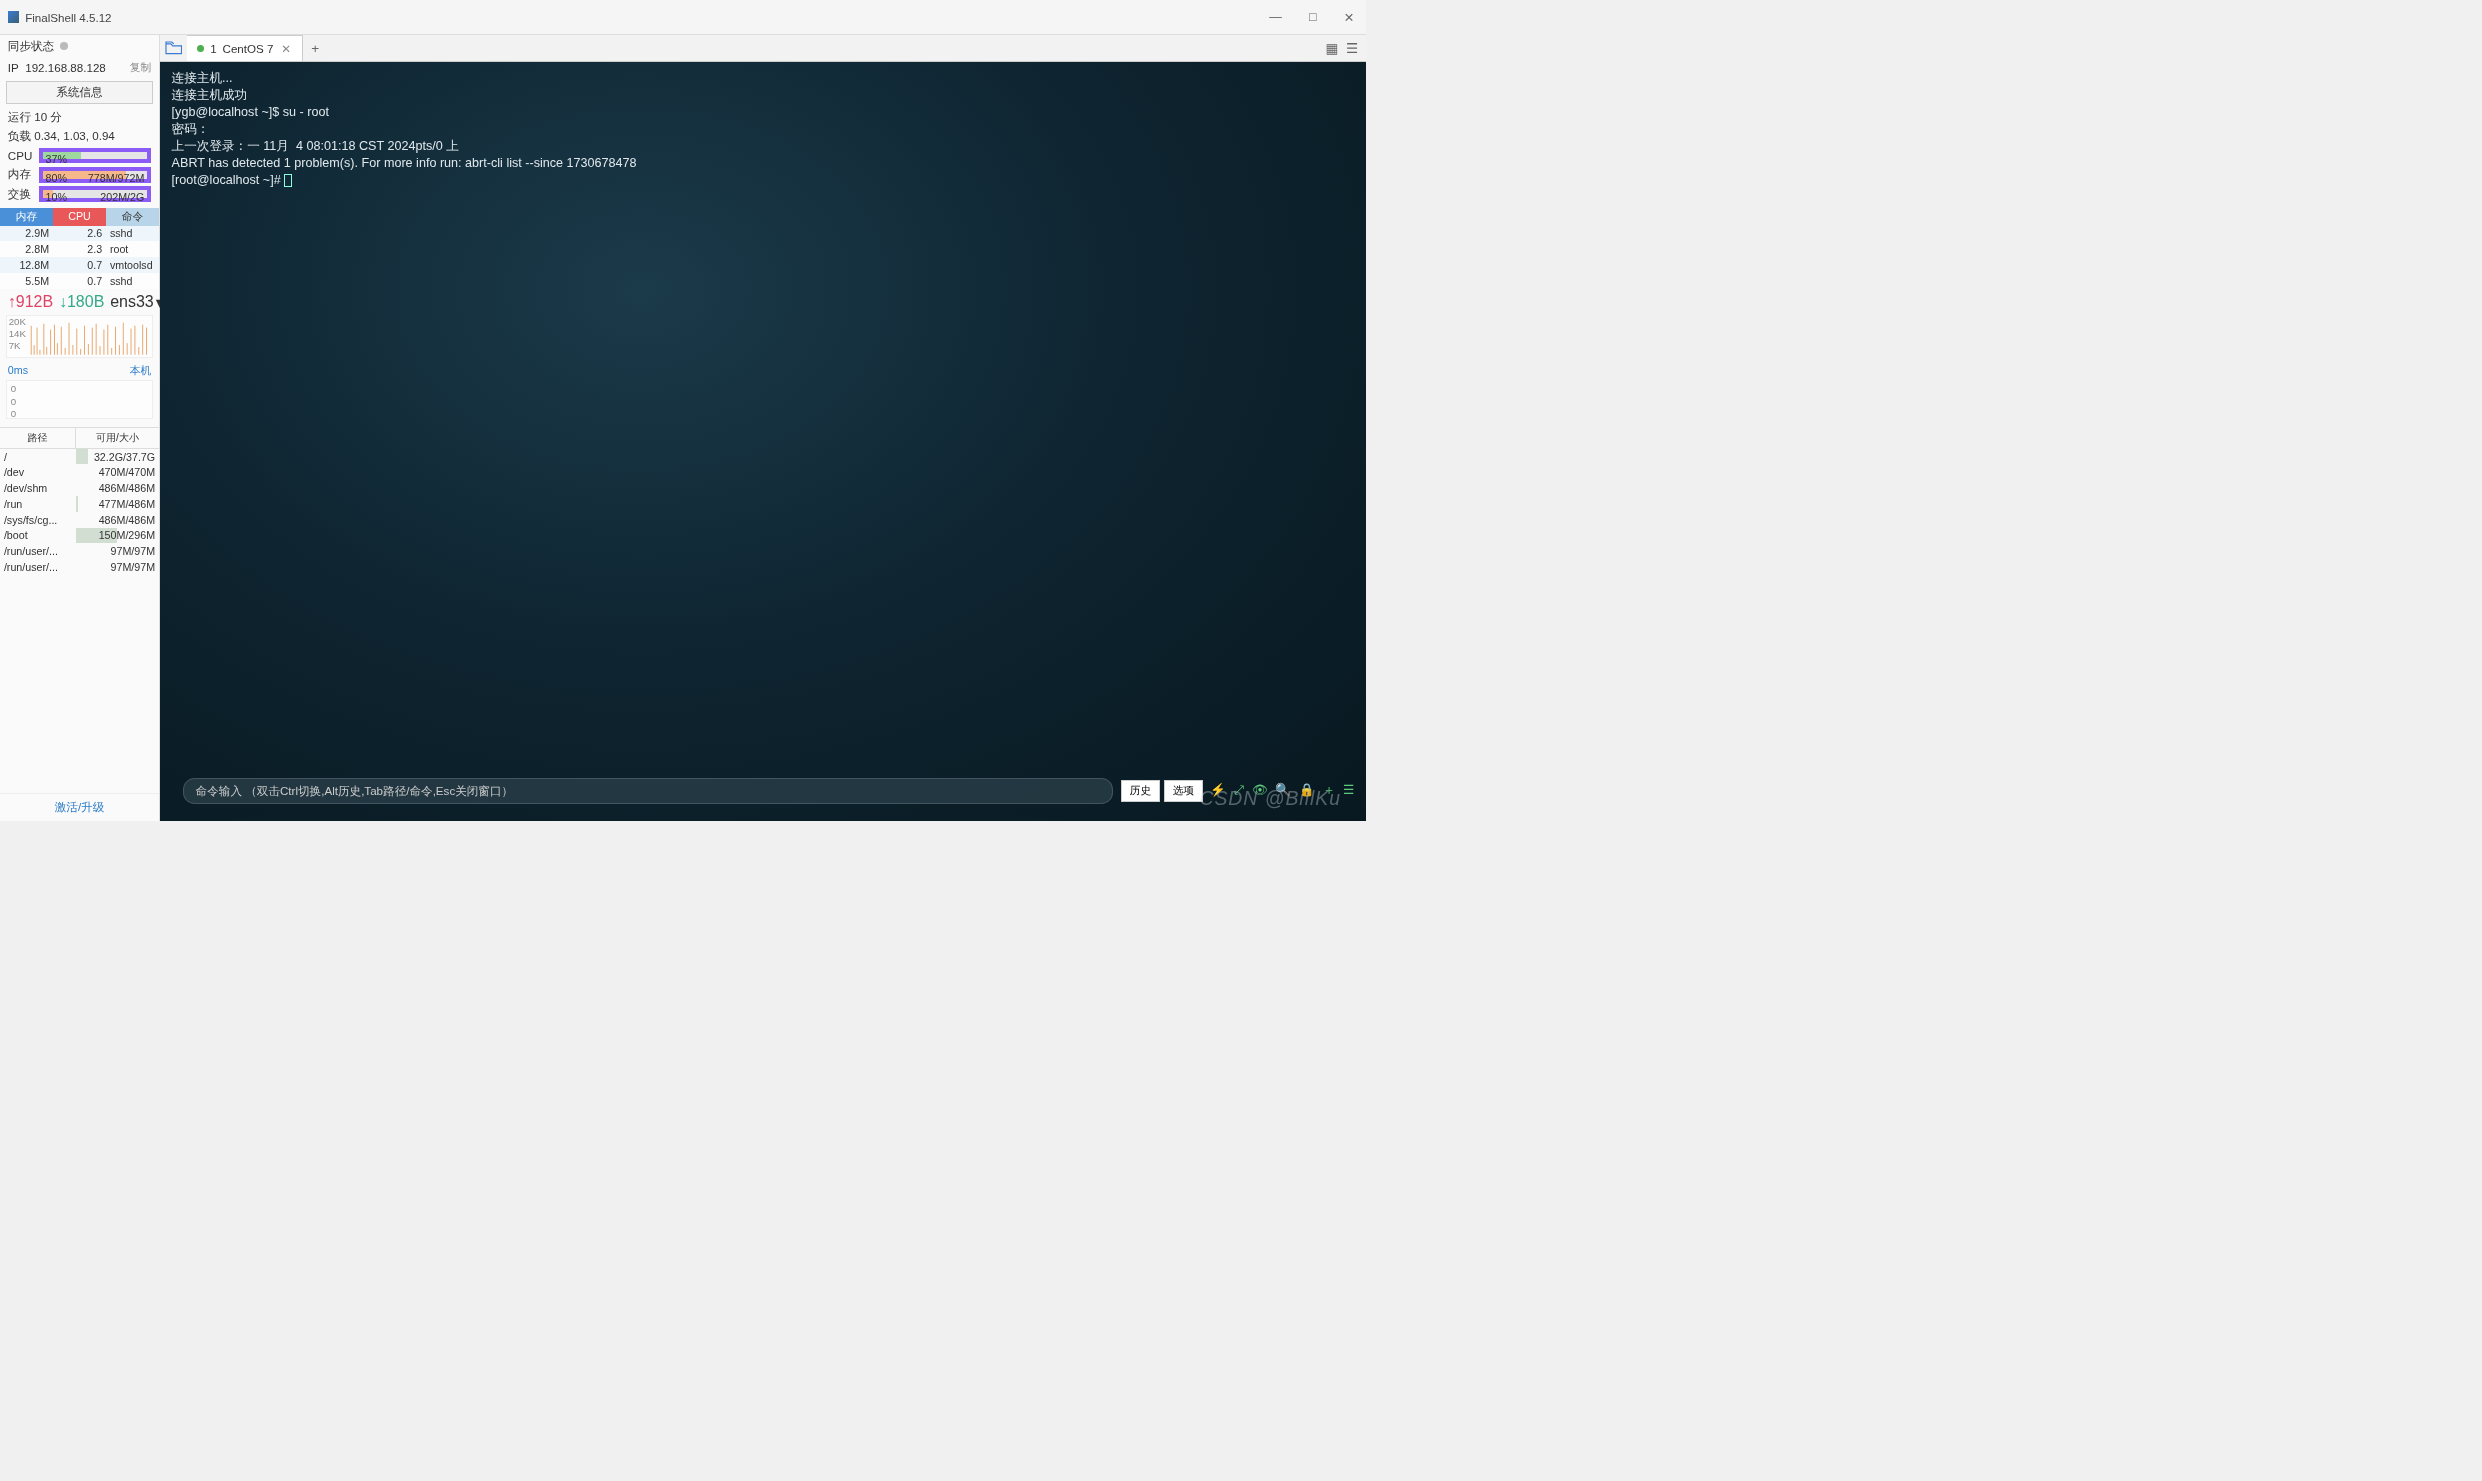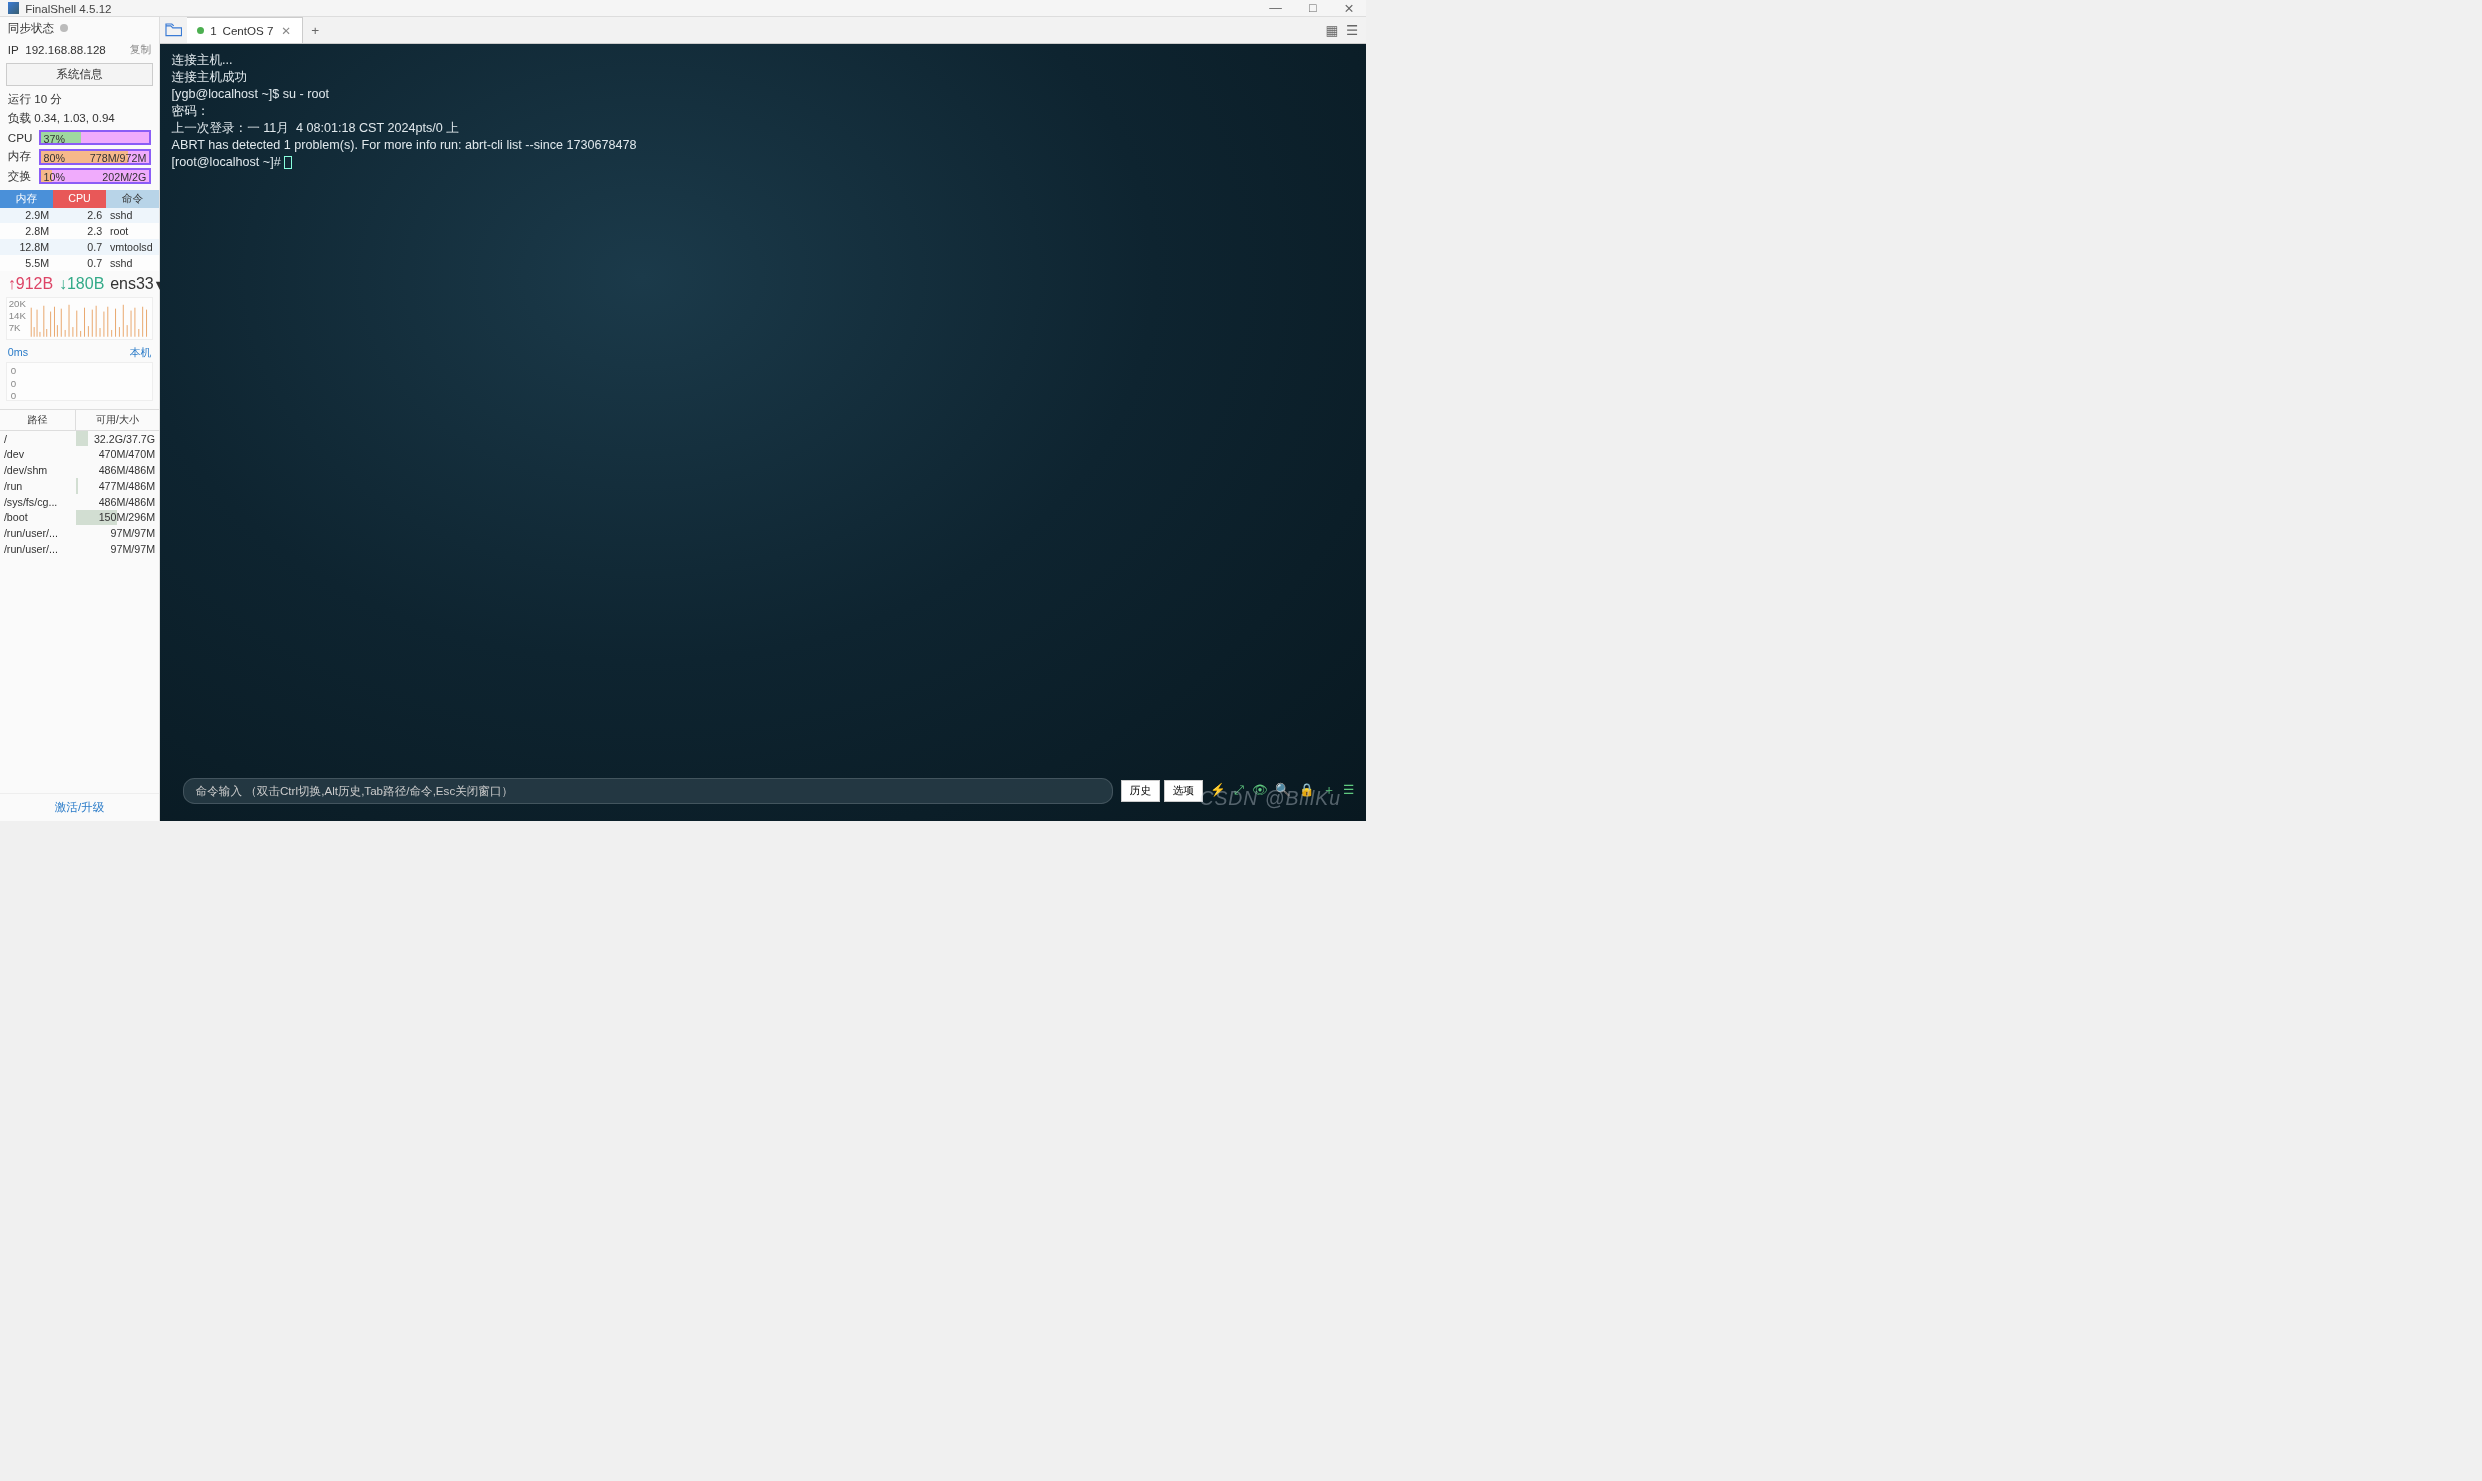--- a/index.html
+++ b/index.html
@@ -1,36 +1,36 @@
 <!DOCTYPE html>
 <html><head>
 <meta charset="utf-8">
 <style>
 * { margin: 0; padding: 0; box-sizing: border-box; font-family: "Microsoft YaHei", "Segoe UI", Arial, sans-serif; }
 body { background: #f0f0f0; font-size: 11.6px; color: #333; overflow: hidden; }
 .window { width: 1366px; height: 821px; background: #fff; display: flex; flex-direction: column; position: relative; }
-.titlebar { height: 17px; background: #f5f5f5; display: flex; align-items: center; padding: 0 7.8px; border-bottom: 1px solid #ddd; }
+.titlebar { height: 35px; background: #f5f5f5; display: flex; align-items: center; padding: 0 7.8px; border-bottom: 1px solid #ddd; }
 .titlebar .icon-app { width: 11.6px; height: 11.6px; background: linear-gradient(135deg,#3a7bd5,#3a6073); margin-right: 5.8px; }
 .titlebar .title { font-size: 11.6px; color: #444; }
 .titlebar .win-controls { margin-left: auto; display: flex; gap: 19.4px; color: #666; font-size: 12.6px; }
 .titlebar .win-controls span { cursor: pointer; padding: 0 3.9px; }
 
 .main { flex: 1; display: flex; overflow: hidden; }
 
 
 .sidebar { width: 160px; background: #fafafa; border-right: 1px solid #ddd; display: flex; flex-direction: column; font-size: 11.6px; }
 .sync { padding: 3.9px 7.8px; display: flex; align-items: center; gap: 5.8px; }
 .sync .dot { width: 7.8px; height: 7.8px; border-radius: 50%; background: #bbb; }
 .iprow { padding: 2.9px 7.8px; display: flex; justify-content: space-between; color: #333; }
 .iprow .copy { color: #888; font-size: 10.7px; cursor: pointer; }
 .sysbtn { margin: 3.9px 5.8px; padding: 2.9px 0; text-align: center; background: #f4f4f4; border: 1px solid #ccc; cursor: pointer; }
 .info-line { padding: 1.9px 7.8px; color: #333; }
 .meter-row { display: flex; align-items: center; padding: 1.9px 7.8px; gap: 3.9px; height: 19.4px; }
 .meter-row .lbl { width: 27px; }
-.meter-row .bar { flex: 1; height: 15.5px; background: #f0abfc; position: relative; border: 2px solid #8b5cf6; }
+.meter-row .bar { flex: 1; height: 15.5px; background: #e5e5e5; position: relative; border: 4px solid #8b5cf6; }
 .meter-row .bar .fill { position: absolute; top: 0; left: 0; bottom: 0; }
 .meter-row .bar .txt { position: absolute; left: 2.9px; top: 1px; font-size: 10.7px; }
 .meter-row .bar .rtxt { position: absolute; right: 2.9px; top: 1px; font-size: 10.7px; }
 
 .proc-head { display: flex; margin-top: 3.9px; }
 .proc-head div { flex: 1; text-align: center; padding: 1.9px 0; color: #fff; font-size: 10.7px; }
 .ph-mem { background: #4a90d9; }
 .ph-cpu { background: #e85858; }
 .ph-cmd { background: #b8d4e8; color: #333 !important; }
 .proc-rows { }

